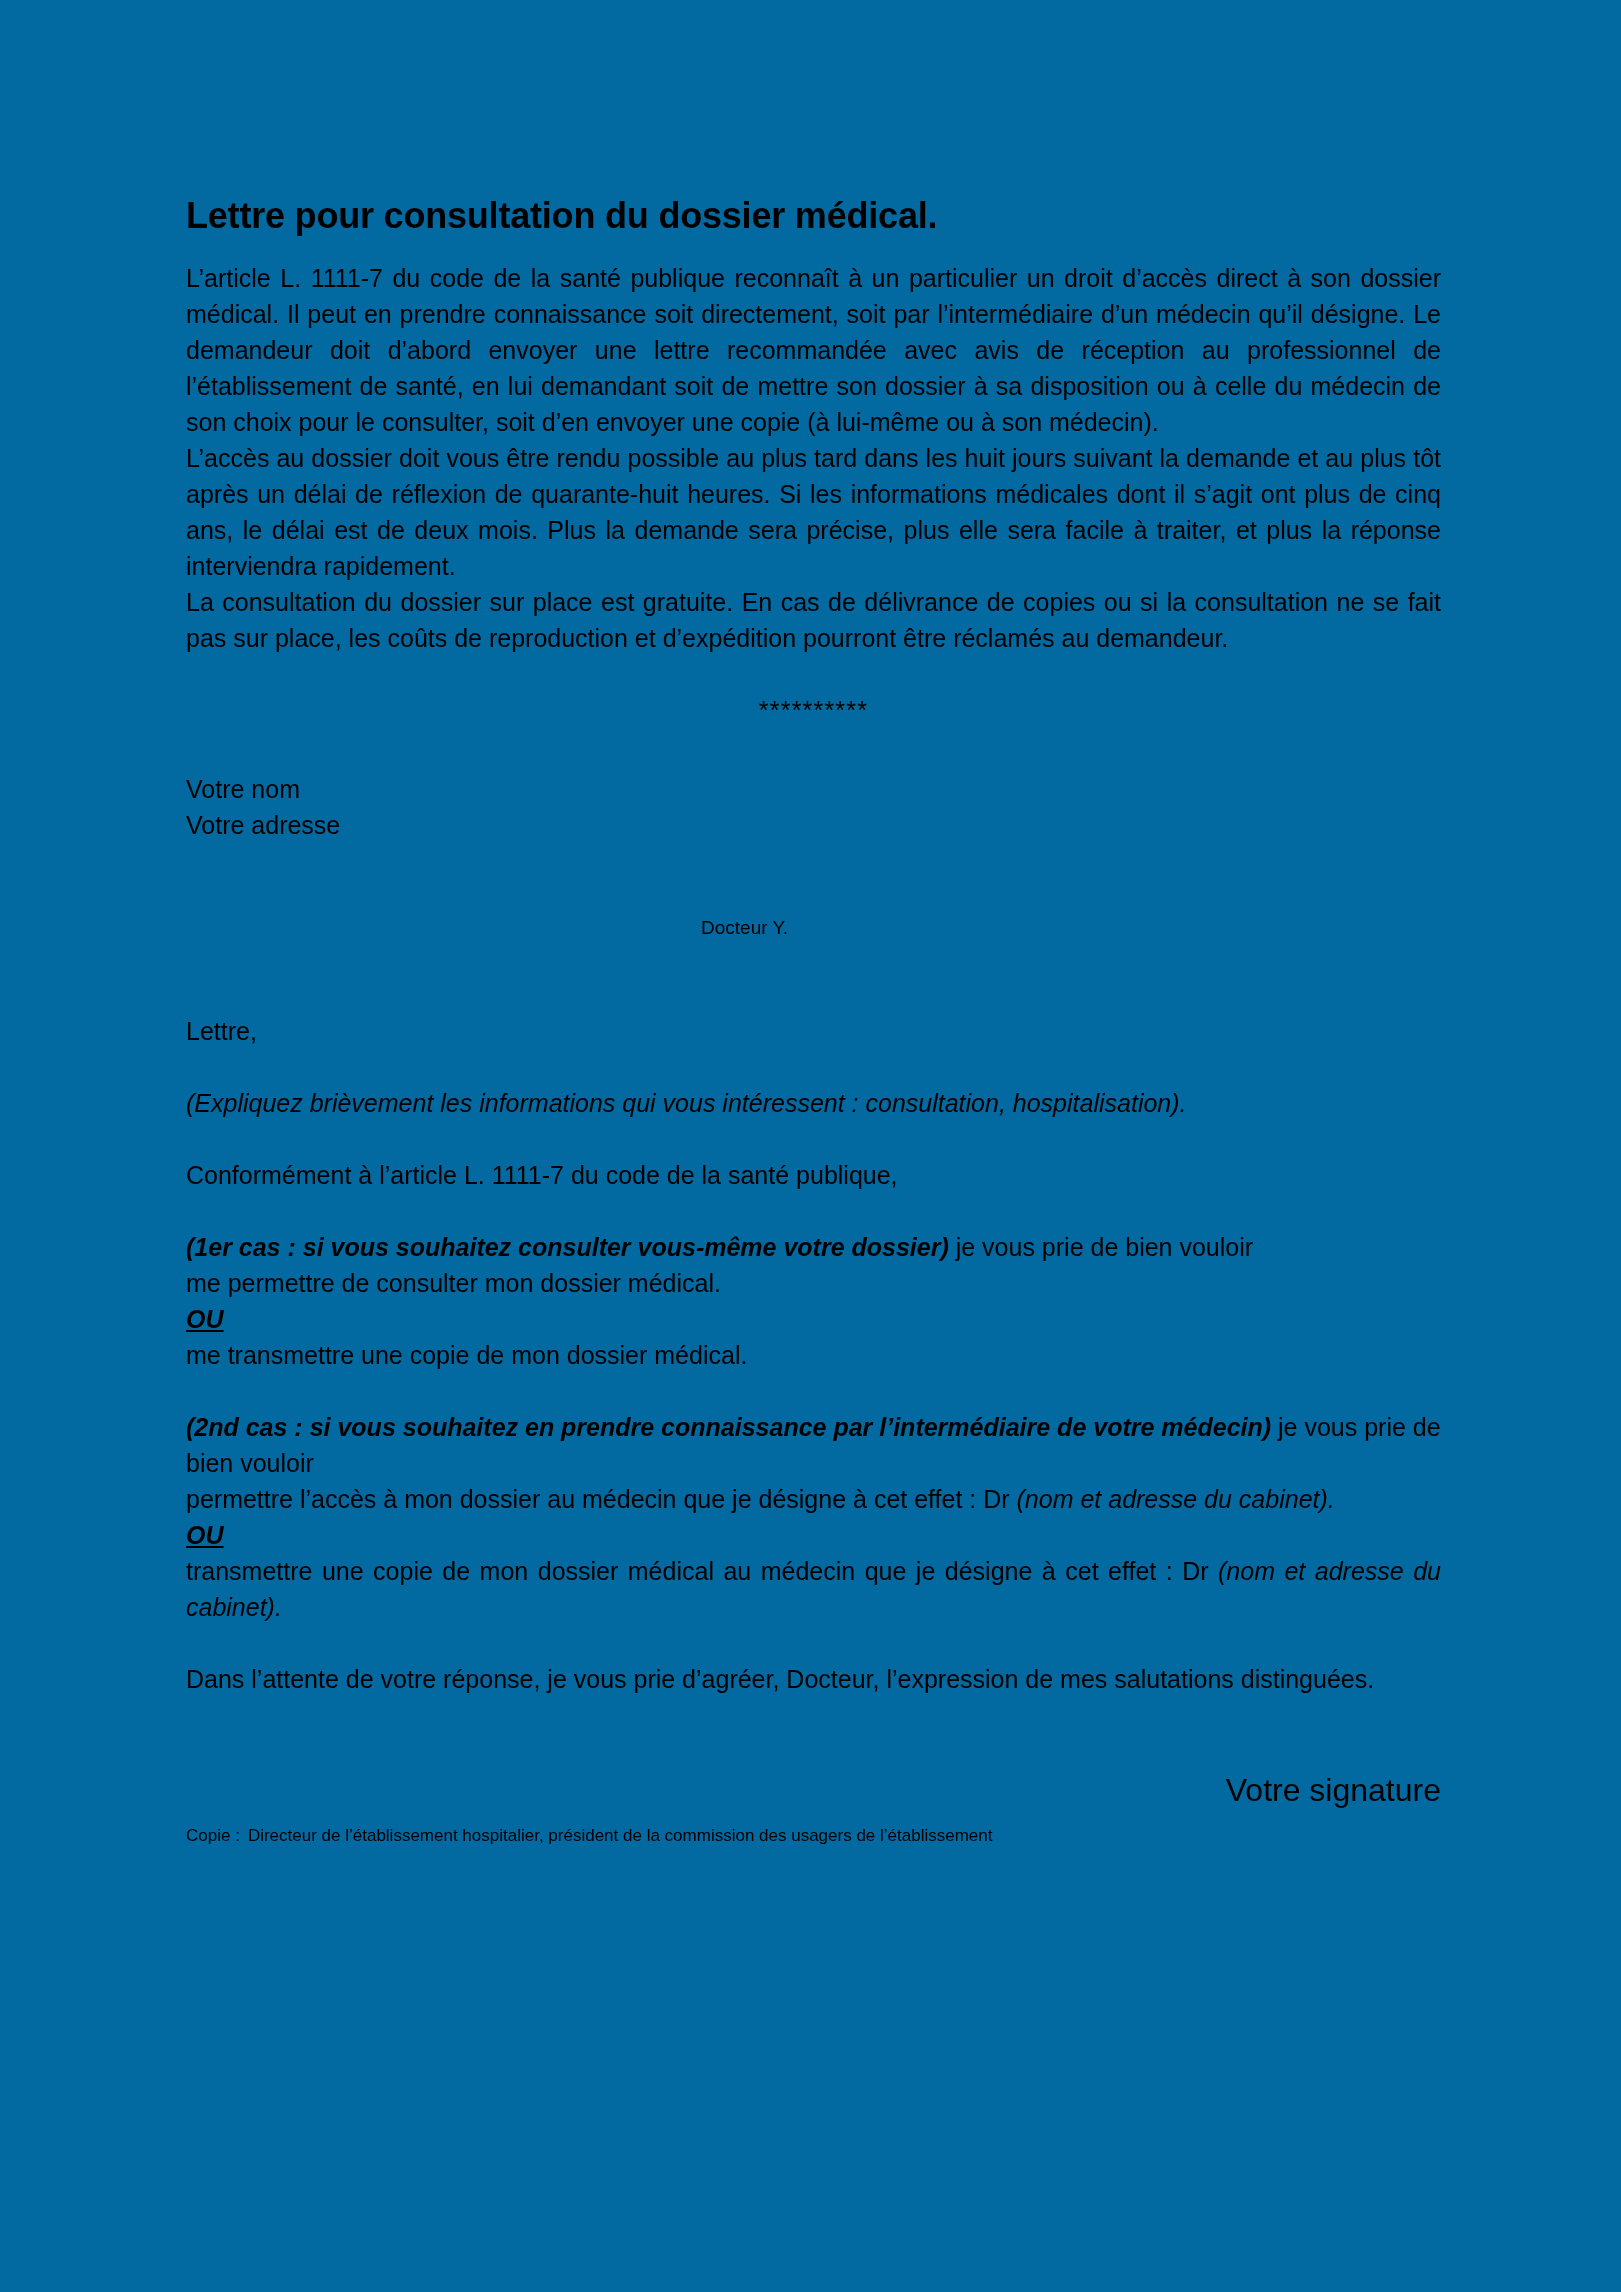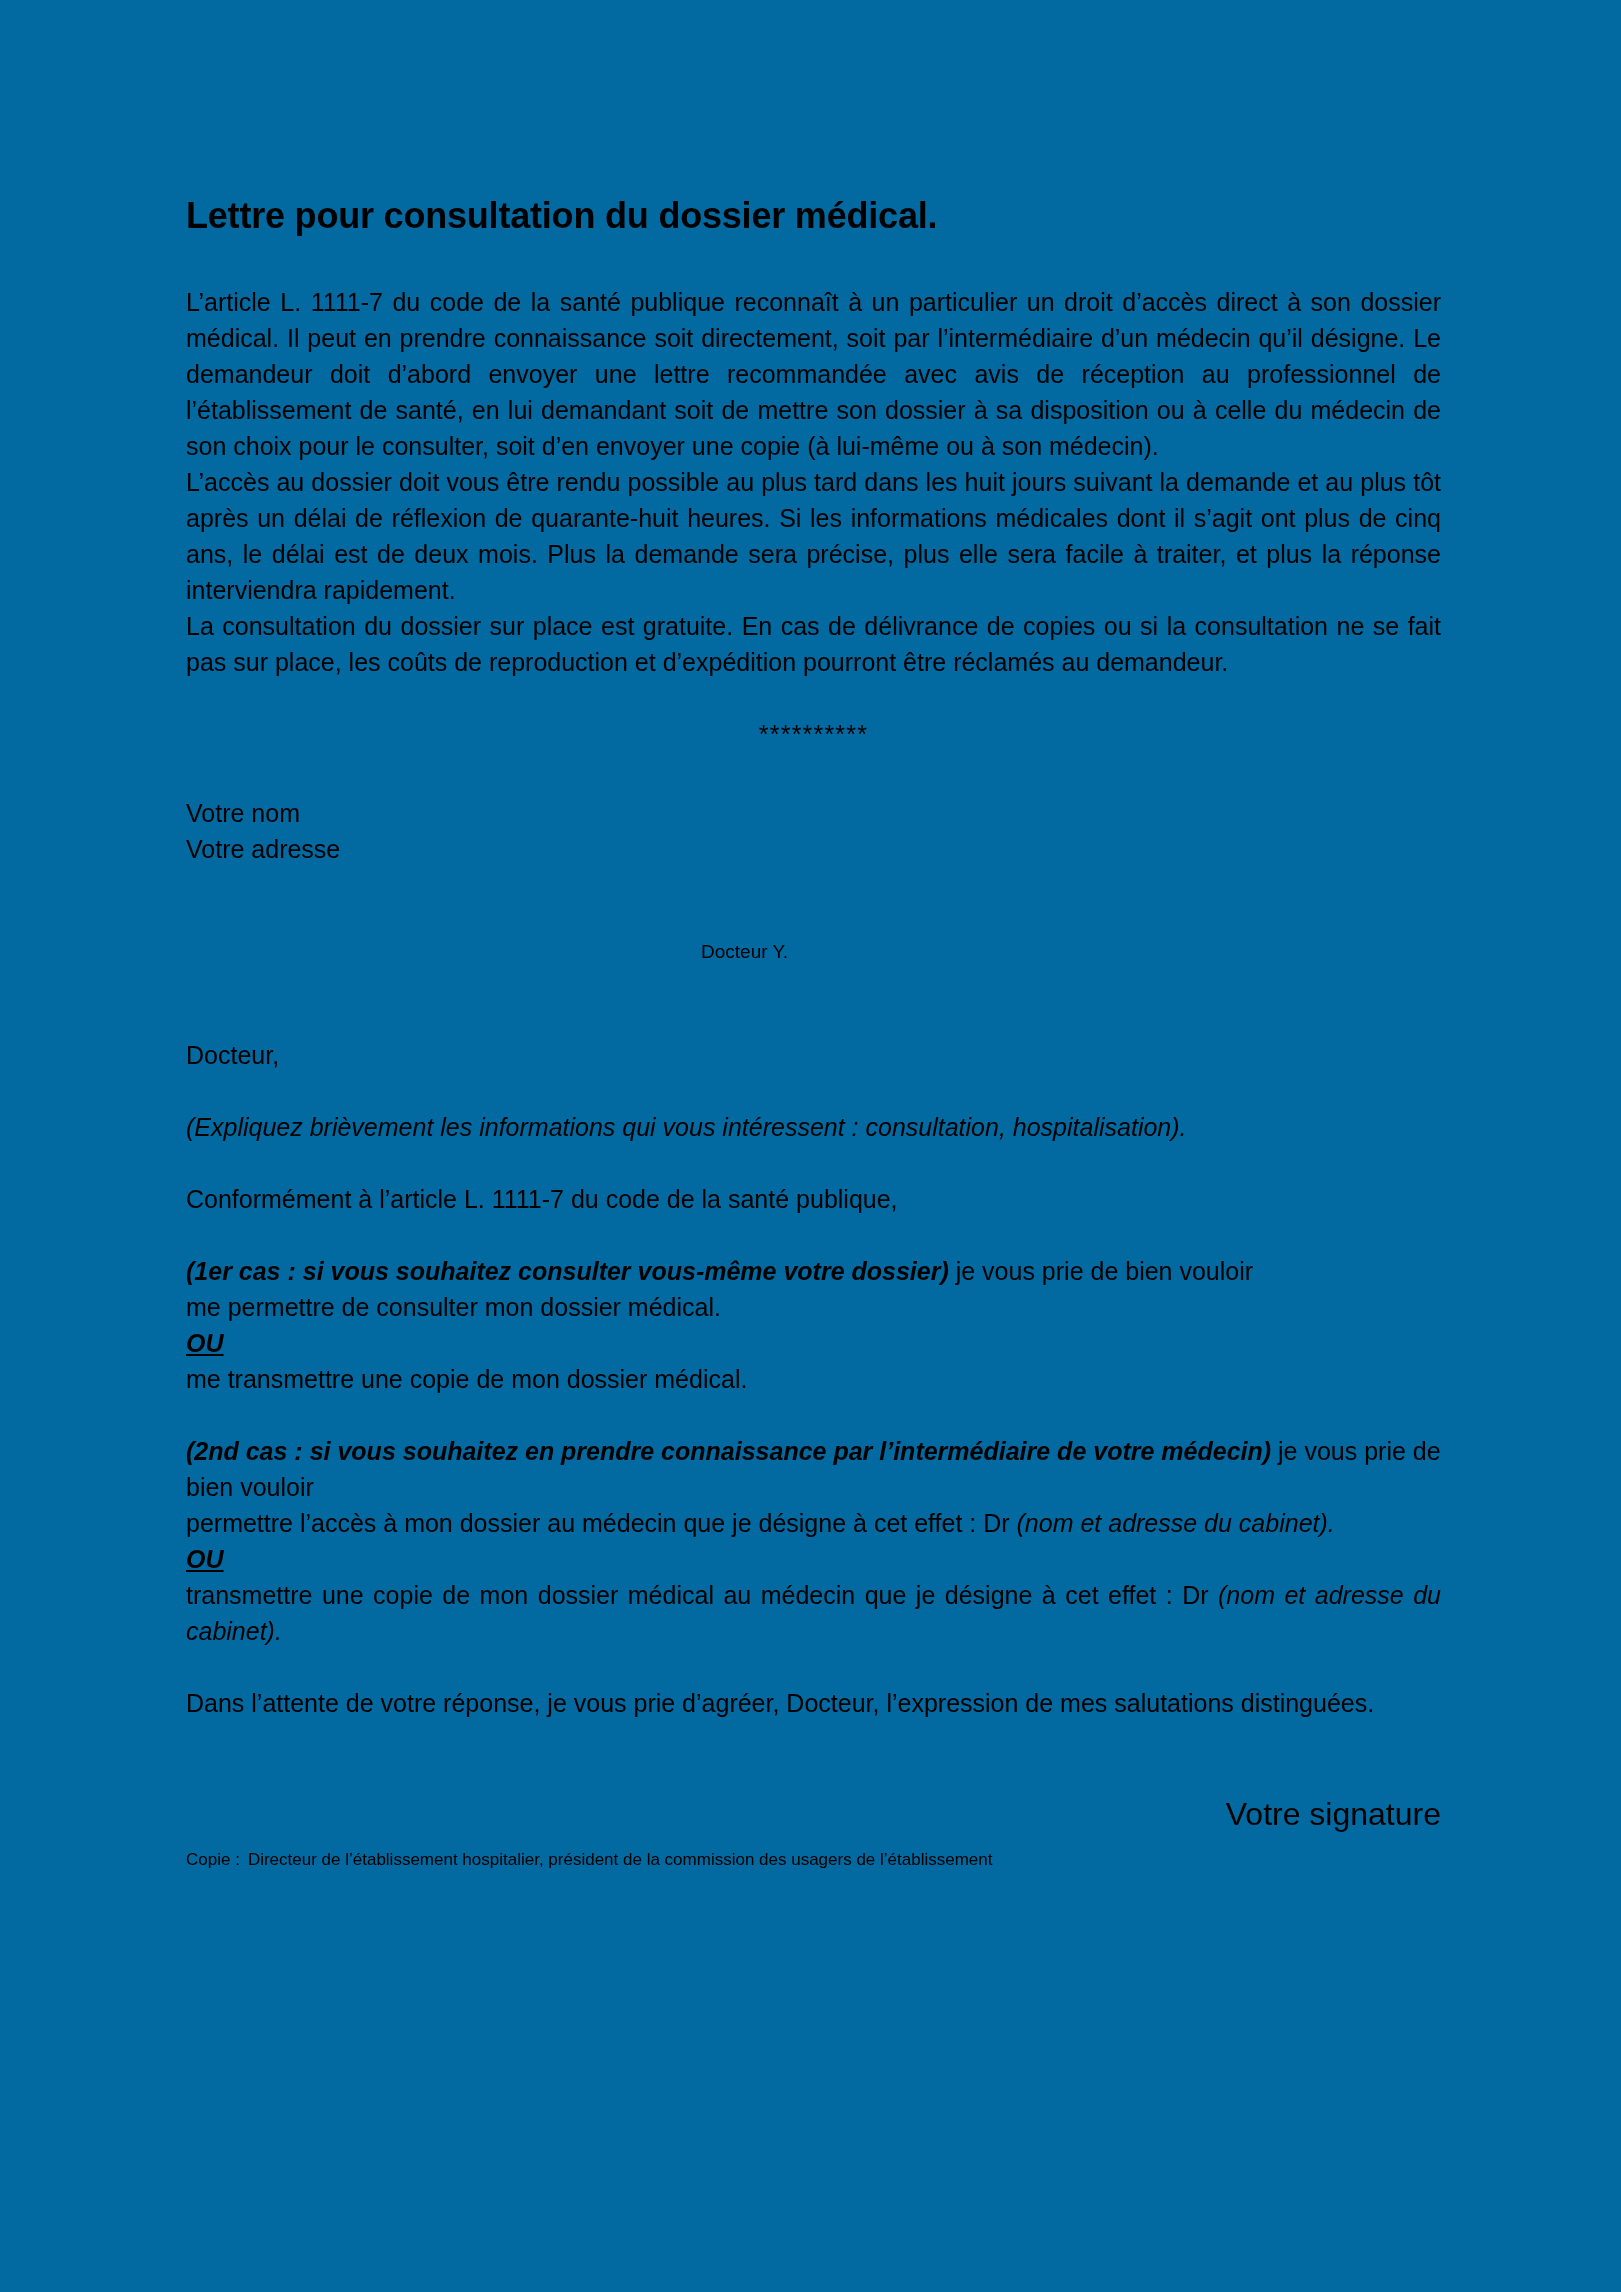--- a/index.html
+++ b/index.html
@@ -32,21 +32,21 @@
   .doc-title {
     font-size: 36px;
     font-weight: bold;
     line-height: 1.15;
     letter-spacing: -0.2px;
     margin: 0;
     padding-top: 195px;
   }
   
   .intro {
-    margin-top: 48px;
+    margin-top: 24px;
     font-size: 25px;
     line-height: 36px;
     text-align: justify;
     text-justify: inter-word;
   }
   .intro p {
     margin: 0;
   }
   .intro p + p {
     margin-top: 0;
@@ -144,21 +144,21 @@
 
     <div class="sender">
       <div>Votre nom</div>
       <div>Votre adresse</div>
     </div>
 
     <div class="recipient">Docteur Y.</div>
 
     <div class="letter">
 
-      <p class="no-justify">Docteur,</p>
+      <p class="no-justify">Lettre,</p>
 
       <p class="no-justify it">(Expliquez brièvement les informations qui vous intéressent : consultation, hospitalisation).</p>
 
       <p class="no-justify">Conformément à l’article L. 1111-7 du code de la santé publique,</p>
 
       <p class="no-justify tight"><span class="bi">(1er cas : si vous souhaitez consulter vous-même votre dossier)</span><span> je vous prie de bien vouloir</span></p>
       <p class="no-justify tight">me permettre de consulter mon dossier médical.</p>
       <p class="no-justify tight ou">OU</p>
       <p class="no-justify">me transmettre une copie de mon dossier médical.</p>
 

